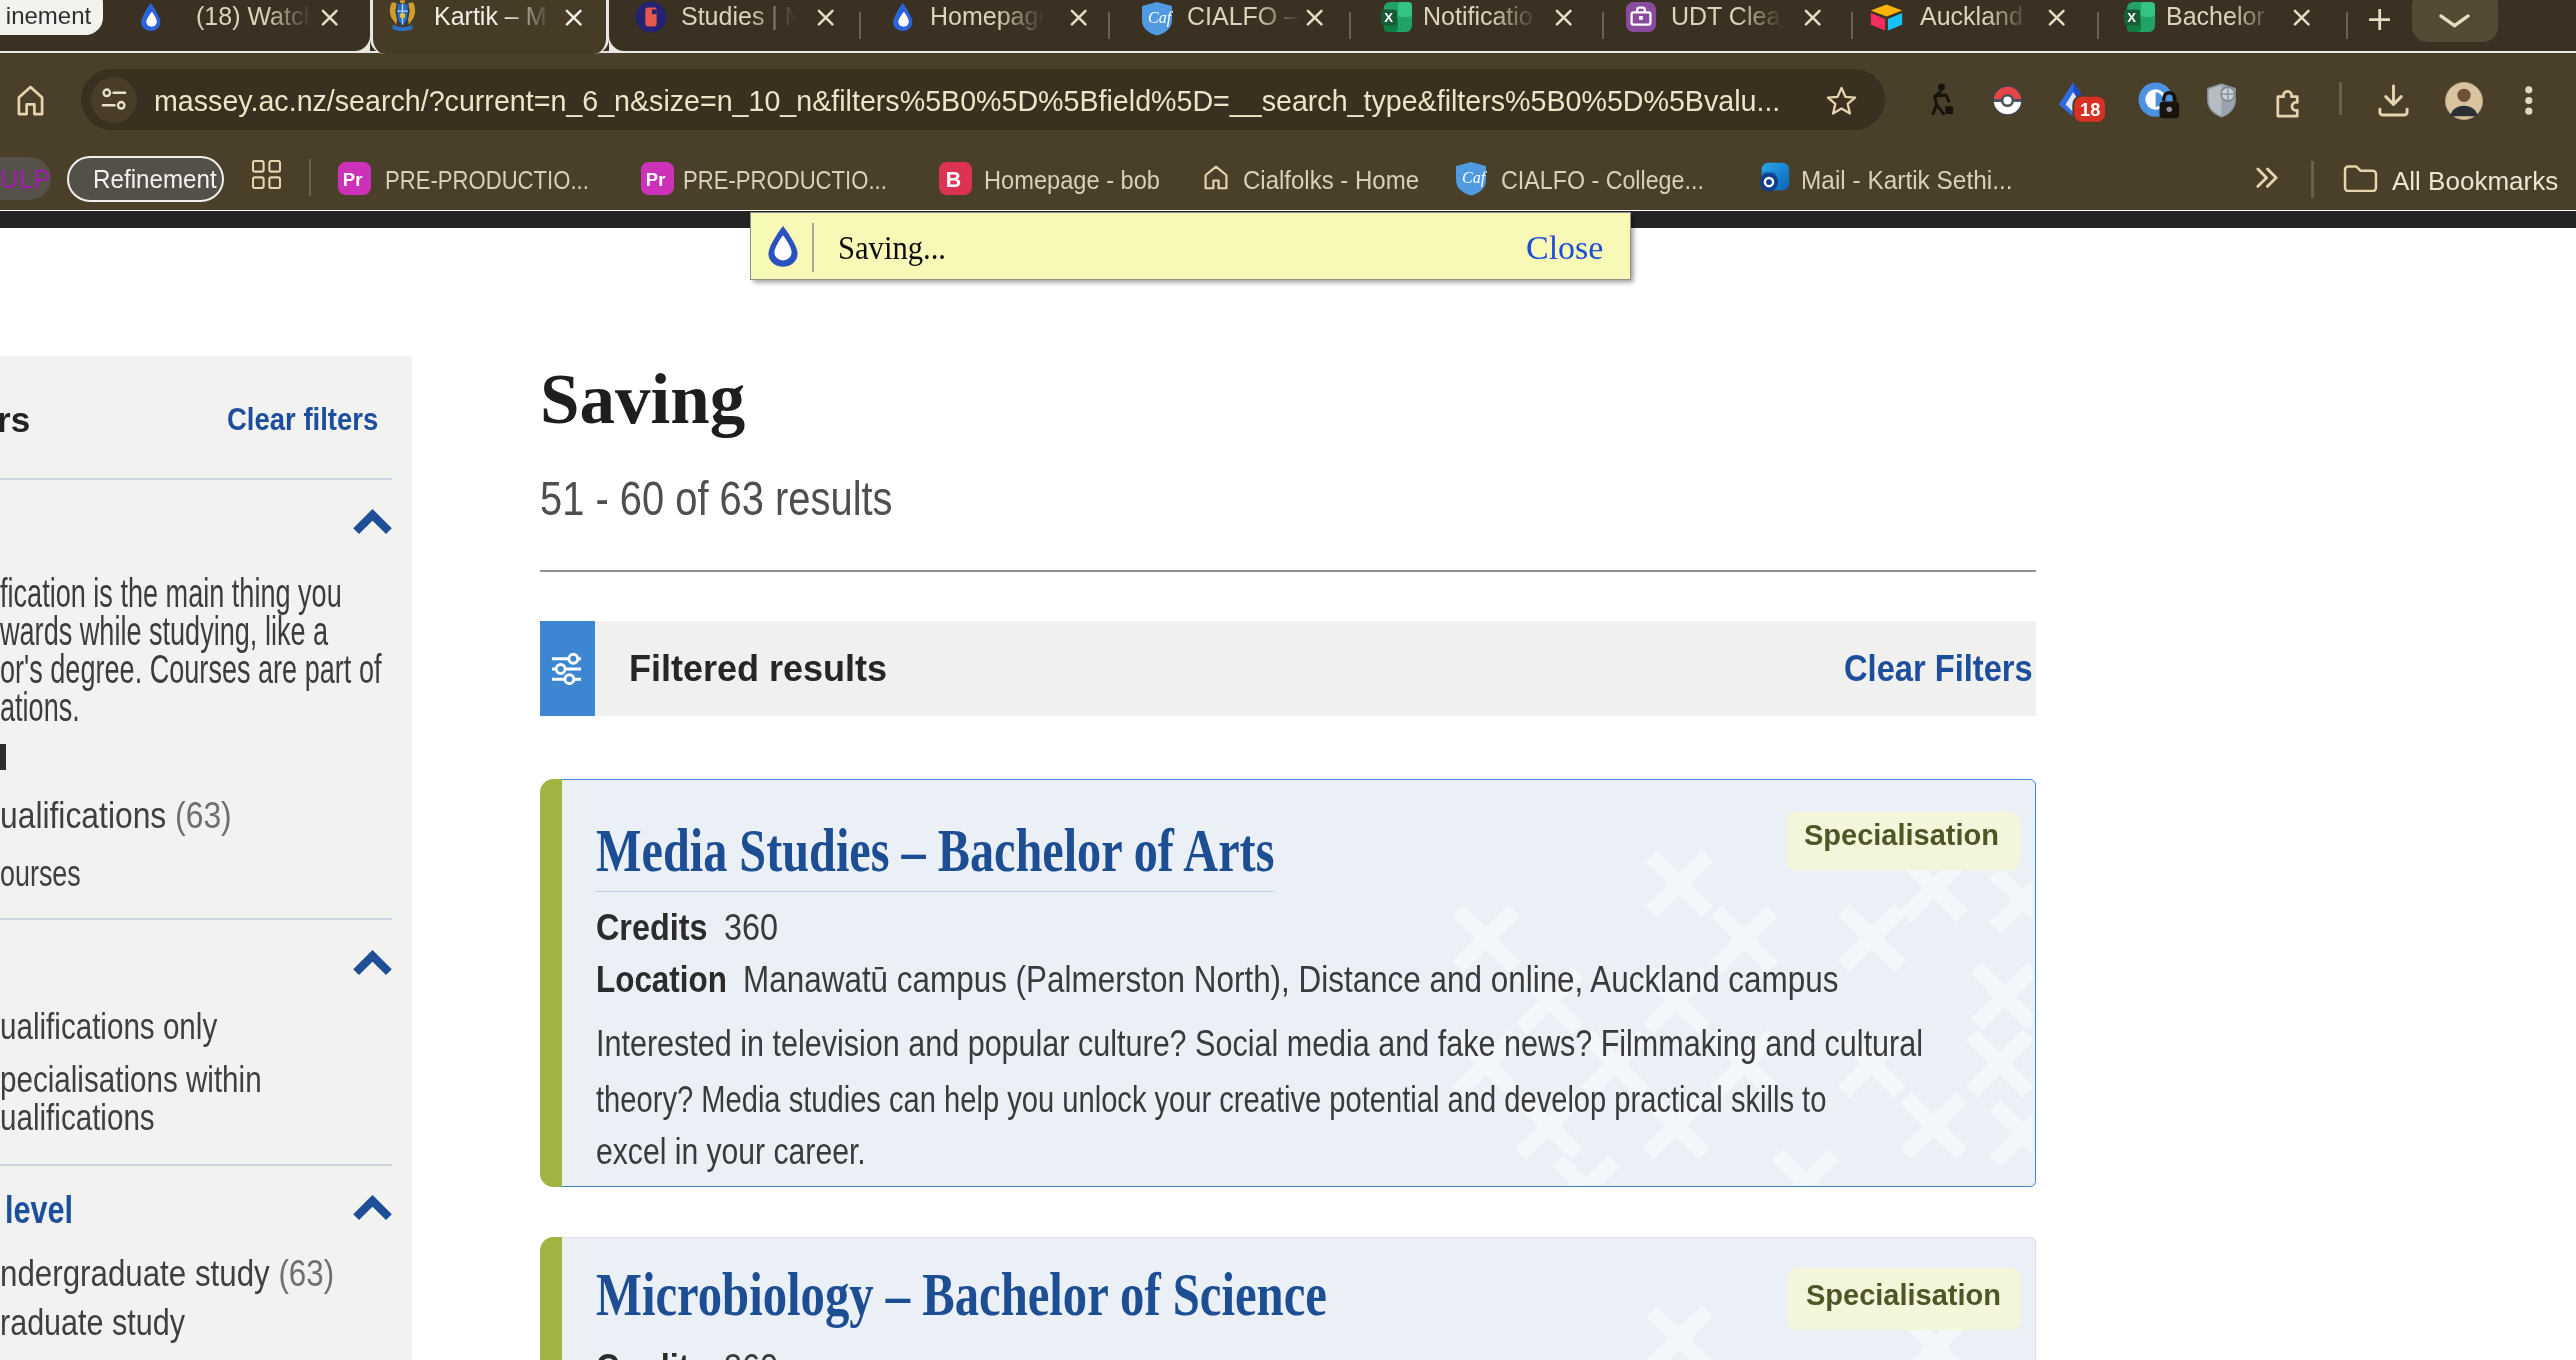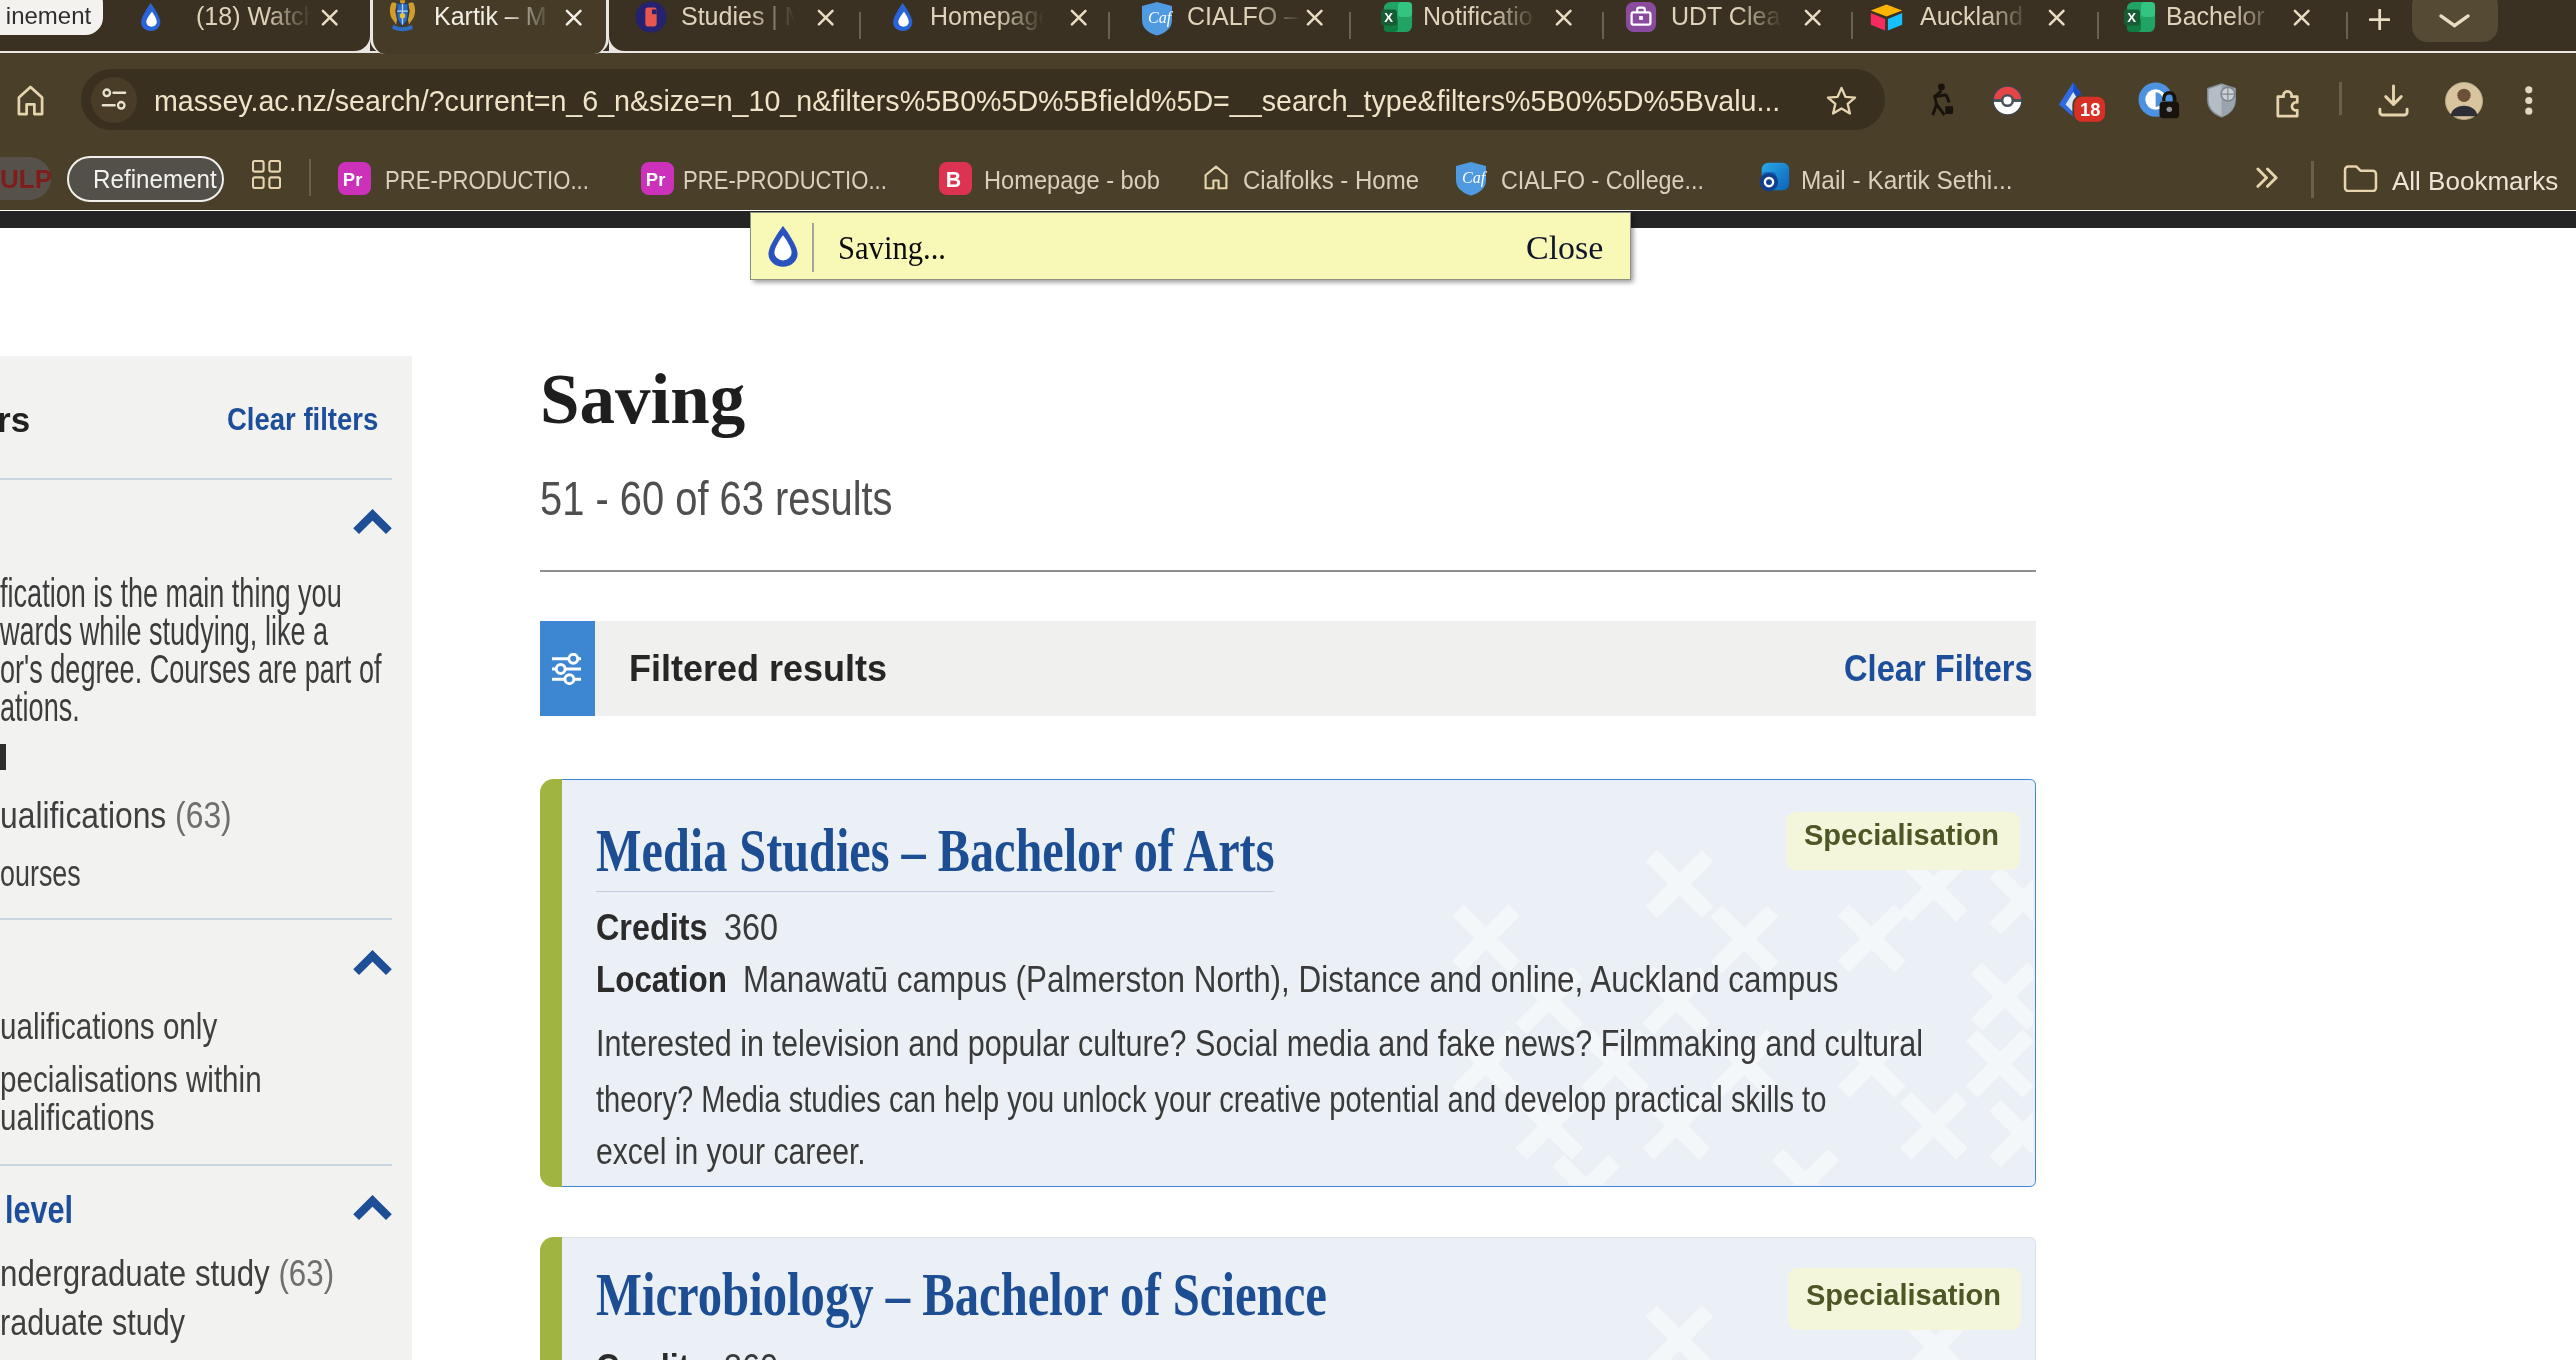--- a/index.html
+++ b/index.html
@@ -183,21 +183,21 @@
 <circle cx="20" cy="20" r="19.5" fill="none" stroke="#b9a887" stroke-width="1"></circle>
 <circle cx="20" cy="14" r="7" fill="#6e5038"></circle>
 <path d="M6 36 a14 11 0 0 1 28 0 Z" fill="#2e2e36"></path>
   </svg>
 <svg class="a" style="left:2522px;top:86px" width="13.6" height="29" viewBox="0 0 14 30">
     <circle cx="7" cy="4" r="3.7" fill="#e3d8c0"></circle>
     <circle cx="7" cy="15" r="3.7" fill="#e3d8c0"></circle>
     <circle cx="7" cy="26" r="3.7" fill="#e3d8c0"></circle>
   </svg>
 <div class="a" style="left:-23px;top:157px;width:74px;height:43px;background:#56524b;border-radius:21.4px"></div>
-<div class="a" style="left:0px;top:164px;font-size:26px;color:#7f1d1d;white-space:nowrap;font-weight:bold">ULP</div>
+<div class="a" style="left:0px;top:164px;font-size:26px;color:#a21caf;white-space:nowrap;font-weight:normal">ULP</div>
 <div class="a" style="left:67px;top:156px;width:157px;height:46px;background:#53504a;border:2.4px solid #f1efeb;border-radius:23px"></div>
 <div class="a" style="left:93px;top:164px;font-size:26px;color:#f4f2ee;white-space:nowrap;transform:scaleX(0.93);transform-origin:0 0">Refinement</div>
 <svg class="a" style="left:252px;top:160px" width="29" height="29" viewBox="0 0 30 30">
 <rect x="1" y="1" width="11" height="11" rx="2" fill="none" stroke="#e5d4ae" stroke-width="2.2"></rect>
 <rect x="18" y="1" width="11" height="11" rx="2" fill="none" stroke="#e5d4ae" stroke-width="2.2"></rect>
 <rect x="1" y="18" width="11" height="11" rx="2" fill="none" stroke="#e5d4ae" stroke-width="2.2"></rect>
 <rect x="18" y="18" width="11" height="11" rx="2" fill="none" stroke="#e5d4ae" stroke-width="2.2"></rect>
   </svg>
 <div class="a" style="left:309px;top:159px;width:1.9px;height:37px;background:#6b6149"></div>
 <svg class="a" style="left:338px;top:161px" width="33" height="35" viewBox="0 0 34 36">
@@ -245,21 +245,21 @@
 <path d="M2 7 a3.5 3.5 0 0 1 3.5-3.5 h8 l4.5 4.5 h12.5 a3.5 3.5 0 0 1 3.5 3.5 v14 a3.5 3.5 0 0 1 -3.5 3.5 h-25 a3.5 3.5 0 0 1 -3.5-3.5 Z" fill="none" stroke="#e5d4ae" stroke-width="2.6" stroke-linejoin="round"></path>
   </svg>
 <div class="a" style="left:2392px;top:166px;font-size:26px;color:#ece4d4;white-space:nowrap">All Bookmarks</div>
 <div class="a" style="left:750px;top:212px;width:881px;height:68px;background:#f9f9b7;border:1px solid #8f8f85;box-shadow:2.9px 2.9px 4.9px rgba(0,0,0,0.4)"></div>
 <svg class="a" style="left:767px;top:226px" width="32" height="41" viewBox="0 0 24 31">
 <path d="M12 0 C12 0 1 14 1 21 a11 9.8 0 0 0 22 0 C23 14 12 0 12 0 Z" fill="#2a52be"></path>
 <path d="M12 7 C12 7 5.5 15.5 5.5 20 a6.5 6 0 0 0 13 0 C18.5 15.5 12 7 12 7 Z" fill="#fff"></path>
   </svg>
 <div class="a" style="left:812px;top:223px;width:1.9px;height:49px;background:#a5a59a"></div>
 <div class="a" style="left:838px;top:229px;font-size:34px;color:#0c0c0c;white-space:nowrap;font-family:'Liberation Serif',serif;transform:scaleX(0.9);transform-origin:0 0">Saving...</div>
-<div class="a" style="left:1526px;top:229px;font-size:34px;color:#0f172a;white-space:nowrap;font-family:'Liberation Serif',serif">Close</div>
+<div class="a" style="left:1526px;top:229px;font-size:34px;color:#1d4ed8;white-space:nowrap;font-family:'Liberation Serif',serif">Close</div>
 <div class="a" style="left:0;top:356px;width:412px;height:1005px;background:#f2f2f0"></div>
 <div class="a" style="left:-2.9px;top:400px;font-size:35px;color:#222;white-space:nowrap;font-weight:bold">rs</div>
 <div class="a" style="left:227px;top:401px;font-size:32px;color:#1d4e9c;white-space:nowrap;font-weight:bold;transform:scaleX(0.859);transform-origin:0 0">Clear filters</div>
 <div class="a" style="left:0;top:478px;width:392px;height:1.9px;background:#c9d5e1"></div>
 <svg class="a" style="left:353px;top:509px" width="39" height="27" viewBox="0 0 40 28">
     <path d="M3 23 L20 6 L37 23" stroke="#1e4e96" stroke-width="8.5" fill="none"></path>
   </svg>
 <div class="a" style="left:0px;top:574px;font-size:40px;color:#3c3c3c;white-space:nowrap;transform:scaleX(0.677);transform-origin:0 0;line-height:38px">fication is the main thing you<br>wards while studying, like a<br>or's degree. Courses are part of<br>ations.</div>
 <div class="a" style="left:-1.9px;top:744px;width:7.8px;height:26px;background:#2e2e2e"></div>
 <div class="a" style="left:0px;top:795px;font-size:37px;color:#3f3f3f;white-space:nowrap;transform:scaleX(0.86);transform-origin:0 0">ualifications <span style="color:#6f6f6f">(63)</span></div>

